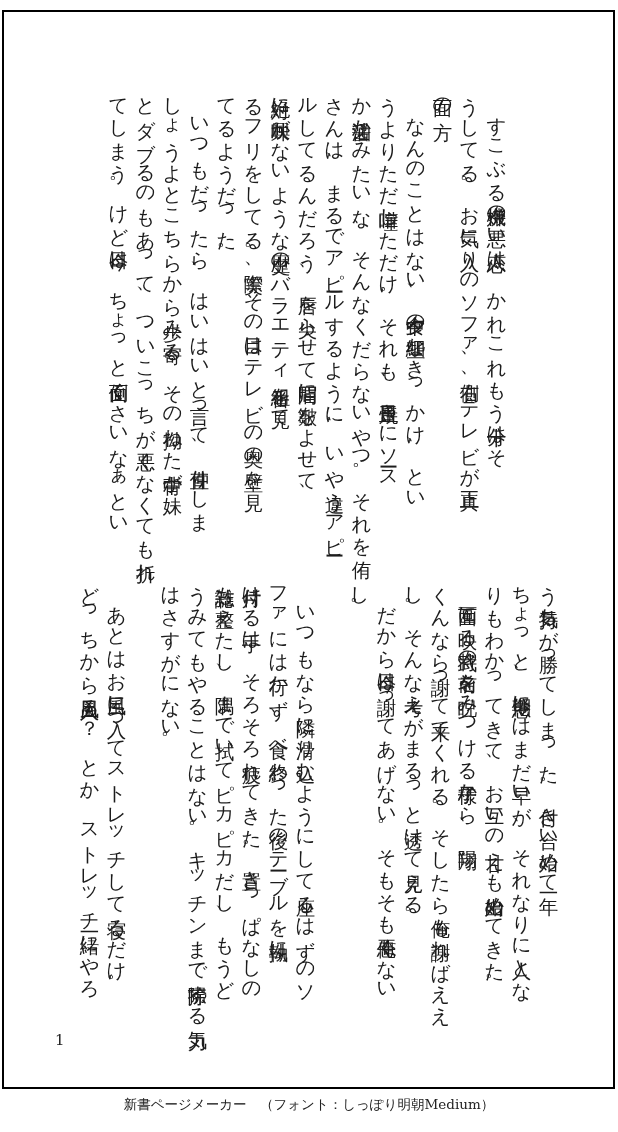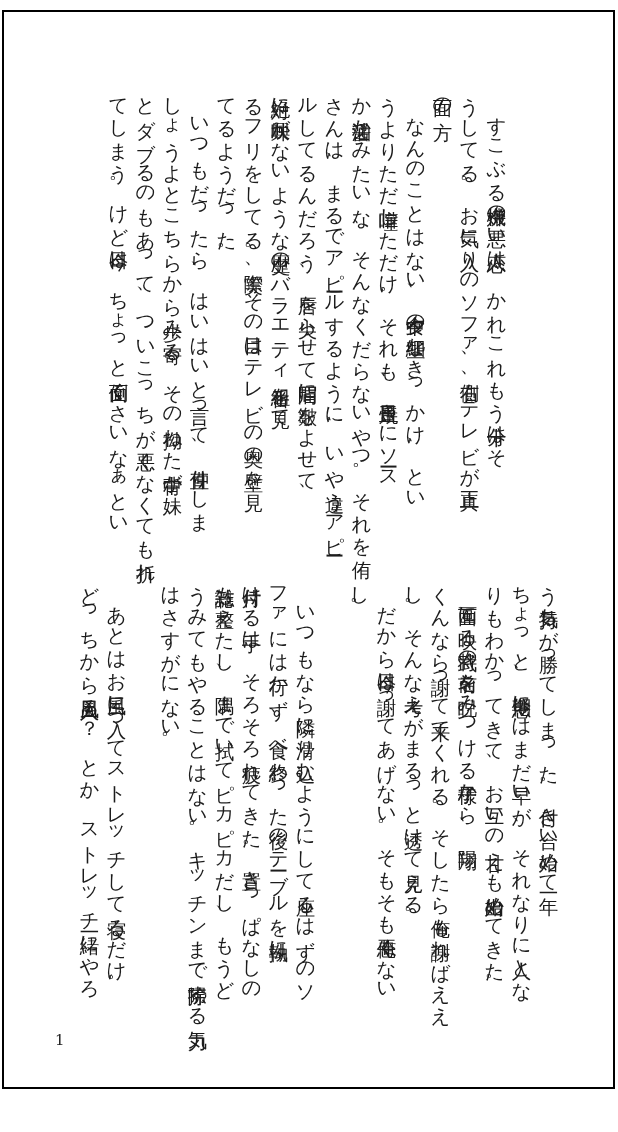--- a/index.html
+++ b/index.html
@@ -69,13 +69,14 @@
 
 <div class="screen">
   <div class="page-border"></div>
 
   <div class="dan dan-top"><div class="line">　すこぶる機嫌の悪い恋人は、かれこれもう十分はそ</div><div class="line">うしてる。お気に入りのソファ、右側、テレビが真正</div><div class="line">面の方。</div><div class="line">　なんのことはない、夕食中の些細なきっかけ、とい</div><div class="line">うよりただ喧嘩しただけ。それも、目玉焼きにソース</div><div class="line">か醤油かみたいな、そんなくだらないやつ。それを侑</div><div class="line">さんは、まるでアピールするように、いや違うアピー</div><div class="line">ルしてるんだろう、唇を尖らせて眉間に皺をよせて、</div><div class="line">絶対に興味がないような歴史のバラエティ番組を見て</div><div class="line">るフリをしてる。実際、その目はテレビの奥の壁を見</div><div class="line">てるようだった。</div><div class="line">　いつもだったら、はいはいと言って、仲直りしま</div><div class="line">しょうよとこちらから歩み寄る。その拗ねた背中が妹</div><div class="line">とダブるのもあって、ついこっちが悪くなくても折れ</div><div class="line">てしまう。けど今日は、ちょっと面倒くさいなぁとい</div></div>
 
   <div class="dan dan-bottom"><div class="line">う気持ちが勝ってしまった。付き合い始めて一年</div><div class="line">ちょっと、倦怠期にはまだ早いが、それなりに人とな</div><div class="line">りもわかってきて、お互いの甘えも出始めてきた。</div><div class="line">　画面に映る武将の名前を睨みつける様子から、翔陽</div><div class="line">くんなら謝って来てくれる。そしたら俺も謝ればええ</div><div class="line">し。そんな考えがまるっと透けて見える。</div><div class="line">　だから今日は謝ってあげない。そもそも俺悪くない</div><div class="line">し。</div><div class="line"></div><div class="line">　いつもなら隣に滑り込むようにして座るはずのソ</div><div class="line">ファには行かず、食べ終わった後のテーブルを執拗に</div><div class="line">片付ける手は、そろそろ疲れてきた。置きっぱなしの</div><div class="line">雑誌も整えたし、隅まで拭いてピカピカだし、もうど</div><div class="line">うみてもやることはない。キッチンまで掃除する気力</div><div class="line">はさすがにない。</div><div class="line"></div><div class="line">　あとはお風呂に入ってストレッチして寝るだけ。</div><div class="line">どっちから風呂入る？　とか、ストレッチ一緒にやろ</div></div>
 
   <div class="page-number">1</div>
 
+  <div class="footer-caption">新書ページメーカー　（フォント：しっぽり明朝Medium）</div>
 </div>
 
 </body></html>

